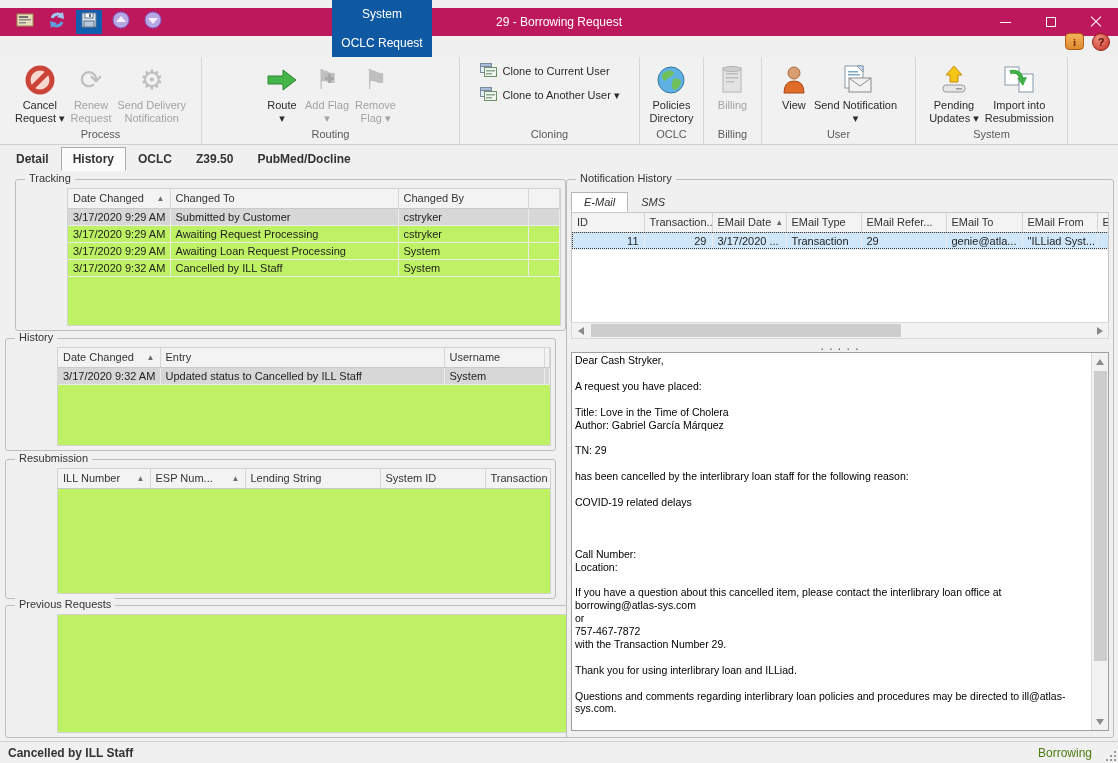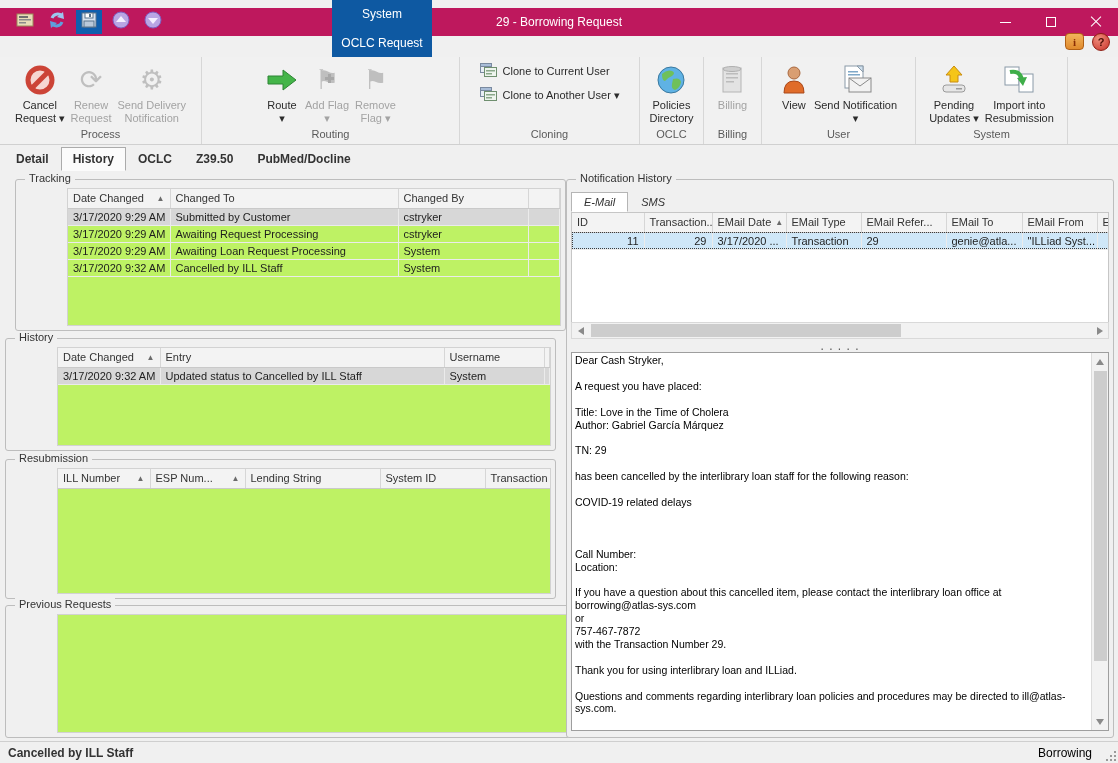--- a/index.html
+++ b/index.html
@@ -99,21 +99,21 @@
     white-space:pre-wrap;color:#000;overflow:hidden;}
   .vscroll{position:absolute;right:0;top:0;bottom:0;width:17px;background:#f2f2f2;border-left:1px solid #dcdcdc;
     display:flex;flex-direction:column;align-items:center;}
   .varrow{height:17px;width:100%;display:flex;align-items:center;justify-content:center;}
   .vthumb{width:13px;flex:0 0 290px;background:#cdcdcd;margin-top:1px;}
 
   
   .statusbar{position:absolute;left:0;bottom:0;width:100%;height:22px;background:#f0f0f0;border-top:1px solid #cfcfcf;
     display:flex;align-items:center;font-size:12px;}
   .status-left{margin-left:8px;font-weight:bold;color:#333;}
-  .status-right{margin-left:auto;margin-right:26px;color:#000000;}
+  .status-right{margin-left:auto;margin-right:26px;color:#4d7c0f;}
   .grip{position:absolute;right:2px;bottom:2px;width:10px;height:10px;}
   .grip i{position:absolute;width:2px;height:2px;background:#9a9a9a;}
   .grip i:nth-child(1){right:0;bottom:0;}
   .grip i:nth-child(2){right:4px;bottom:0;}
   .grip i:nth-child(3){right:0;bottom:4px;}
   .grip i:nth-child(4){right:8px;bottom:0;}
   .grip i:nth-child(5){right:0;bottom:8px;}
   .grip i:nth-child(6){right:4px;bottom:4px;}
 </style>
 </head>

